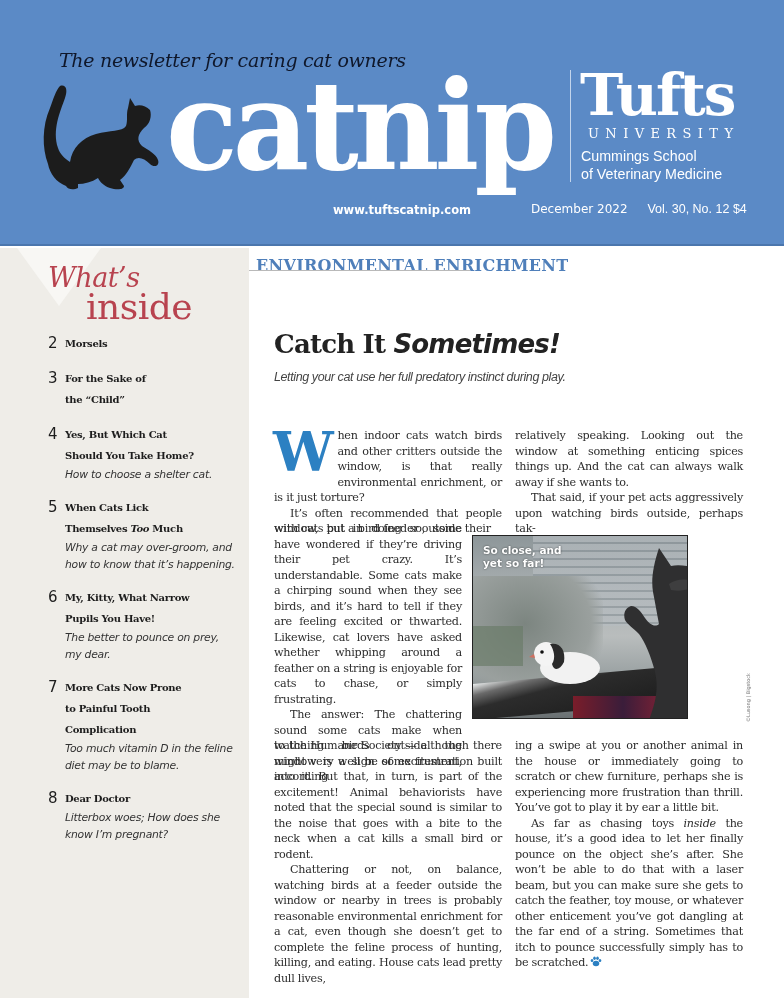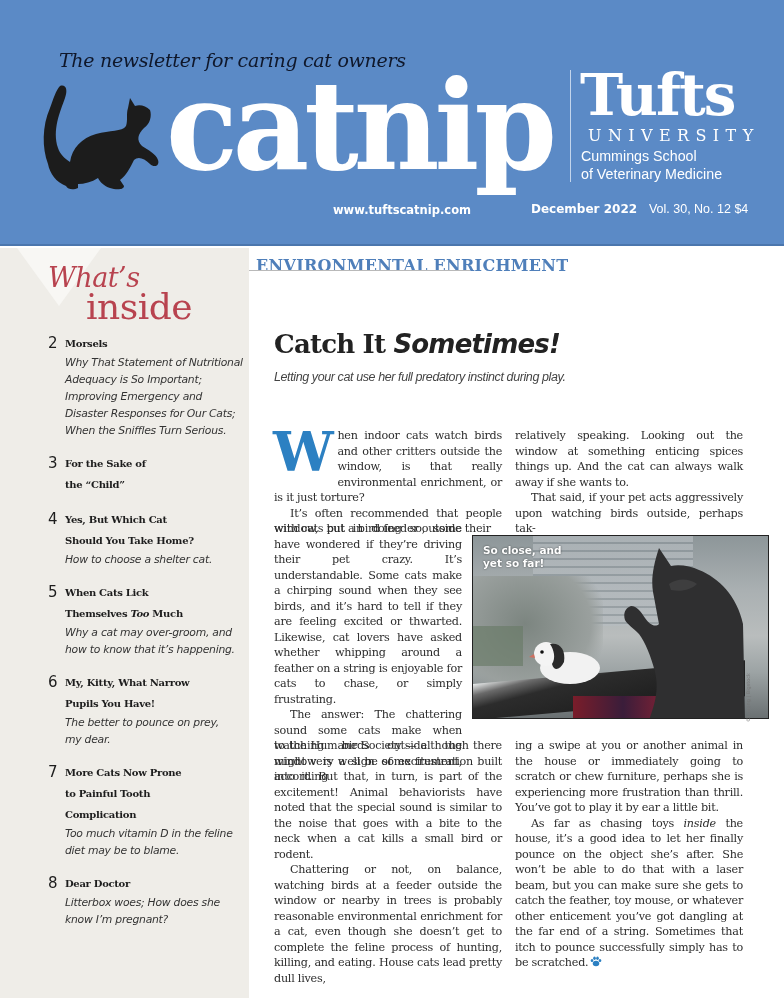--- a/index.html
+++ b/index.html
@@ -24,31 +24,31 @@
       transform: scaleY(1.05); transform-origin: left top;
     }
     .url {
       position: absolute; left: 333px; top: 203px;
       font-family: "DejaVu Sans", sans-serif; font-weight: bold; font-size: 11.5px; color: #ffffff;
     }
     .issue {
       position: absolute; left: 531px; top: 202px; color: #ffffff; white-space: nowrap;
       font-family: "DejaVu Sans", sans-serif; font-size: 12px;
     }
-    .issue .date { font-weight: bold; margin-right: 8px; }
+    .issue .date { font-weight: normal; margin-right: 16px; }
     .issue .vol { font-family: "Liberation Sans", sans-serif; font-size: 12.5px; }
     .divider-v { position: absolute; left: 570px; top: 70px; width: 1px; height: 112px; background: #c3d5ec; }
     .tufts {
       position: absolute; left: 580px; top: 66px;
       font-family: "DejaVu Serif", serif; font-weight: bold; font-size: 58px; line-height: 1;
       color: #ffffff; letter-spacing: -2px;
     }
     .university {
       position: absolute; left: 588px; top: 126px;
-      font-family: "DejaVu Serif", serif; font-size: 16px; letter-spacing: 6.4px; color: #ffffff;
+      font-family: "DejaVu Serif", serif; font-size: 13px; letter-spacing: 6.4px; color: #ffffff;
     }
     .school {
       position: absolute; left: 581px; top: 147px;
       font-family: "Liberation Sans", sans-serif; font-size: 15.5px; line-height: 18px; color: #ffffff;
       transform: scaleX(0.92); transform-origin: left top;
     }
 
     
     .sidebar {
       position: absolute; left: 0; top: 248px; width: 249px; height: 750px;
@@ -111,21 +111,21 @@
       line-height: 46px; color: #2c80c2; margin: 1px 4px 0 -1px;
     }
     .col-a-top { left: 274px; top: 428px; width: 228px; }
     .col-a-narrow { left: 274px; top: 521px; width: 188px; }
     .col-a-bottom { left: 274px; top: 738px; width: 228px; }
     .col-b-top { left: 515px; top: 428px; width: 228px; }
     .col-b-bottom { left: 515px; top: 738px; width: 228px; }
 
     
     .photo {
-      position: absolute; left: 472px; top: 535px; width: 297px; height: 184px;
+      position: absolute; left: 472px; top: 535px; width: 216px; height: 184px;
       border: 1px solid #222; overflow: hidden;
       background: linear-gradient(180deg, #8d9699 0%, #aab0b2 30%, #b9bdbd 55%, #9ca3a4 75%, #6a7072 100%);
     }
     .photo-building {
       position: absolute; left: 60px; top: 0; width: 160px; height: 90px;
       background: repeating-linear-gradient(180deg, #b6bcc0 0 6px, #8e979c 6px 8px);
       opacity: 0.7;
     }
     .photo-tree { position: absolute; left: 0; top: 40px; width: 130px; height: 120px;
       background: radial-gradient(ellipse at 40% 40%, #7c8580 0%, #9aa09e 60%, transparent 75%); }
@@ -184,21 +184,20 @@
 
 <aside class="sidebar">
   <div class="sidebar-tri"></div>
   <div class="whats">What’s</div>
   <div class="inside">inside</div>
 
   <div class="toc">
     <div class="toc-item" style="margin-bottom:14px">
       <span class="toc-num">2</span>
       <span class="toc-title">Morsels</span>
-      <span class="toc-desc">Why That Statement of Nutritional Adequacy is So Important; Improving Emergency and Disaster Responses for Our Cats; When the Sniffles Turn Serious.</span>
     </div>
 
     <div class="toc-item" style="margin-bottom:14px">
       <span class="toc-num">3</span>
       <span class="toc-title">For the Sake of</span>
       <span class="toc-title">the “Child”</span>
     </div>
 
     <div class="toc-item" style="margin-bottom:14px">
       <span class="toc-num">4</span>

